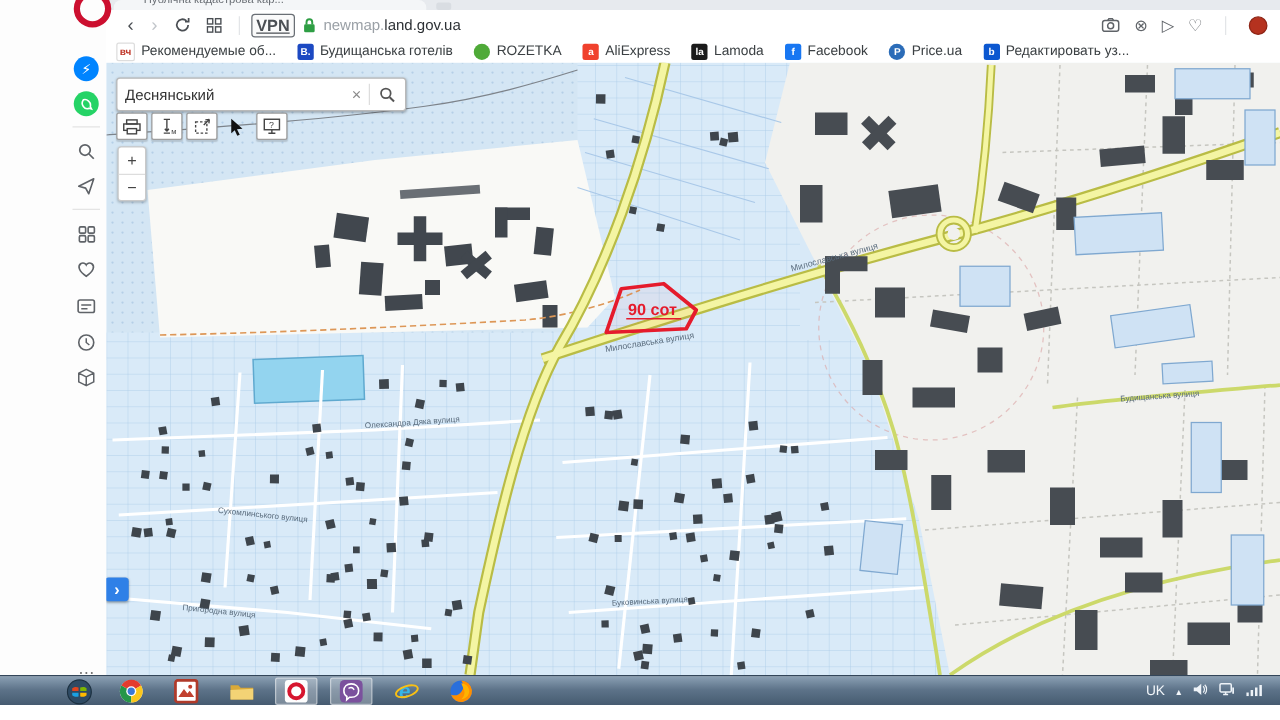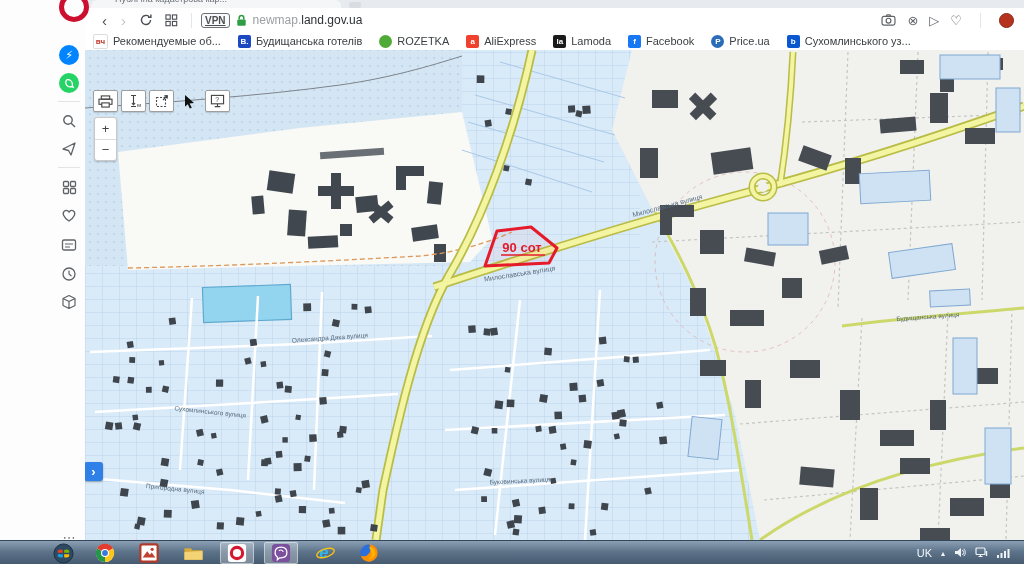--- a/index.html
+++ b/index.html
@@ -14,21 +14,21 @@
   .sb-dots{position:absolute;left:58px;top:530px;width:22px;color:#777;font-size:13px;text-align:center;}
   
   #tabstrip{position:absolute;left:85px;top:0;right:0;height:8px;background:#e7eaee;overflow:hidden;z-index:20;}
   #tab{position:absolute;left:6px;top:0;width:250px;height:8px;background:#f4f6f8;border-radius:6px 6px 0 0;overflow:hidden;}
   #tab span{display:block;margin-top:-6px;margin-left:24px;font-size:9px;color:#6a6f75;white-space:nowrap;}
   #newtab-btn{position:absolute;left:264px;top:2px;width:12px;height:6px;background:#d9dde2;border-radius:2px;}
   #toolbar{position:absolute;left:85px;top:8px;right:0;height:24px;background:#fff;display:flex;align-items:center;padding:0 10px;box-sizing:border-box;z-index:20;}
   .nav-glyph{font-size:15px;color:#4b4f54;margin:0 7px;line-height:1;}
   .nav-glyph.dim{color:#c2c6cb;}
   .tb-sep{width:1px;height:15px;background:#e3e5e8;margin:0 7px;}
-  #vpn-badge{font-size:10px;font-weight:bold;color:#4b4f54;border:1.5px solid #6a6f75;border-radius:3px;padding:1px 3px;margin:0 6px 0 2px;background:#fafafa;text-decoration:underline;}
+  #vpn-badge{font-size:13px;font-weight:bold;color:#4b4f54;border:1.5px solid #6a6f75;border-radius:3px;padding:1px 3px;margin:0 6px 0 2px;background:#fafafa;text-decoration:underline;}
   #url{font-size:12px;color:#9aa0a6;margin-left:6px;}
   #url b{color:#2d3135;font-weight:normal;}
   #toolbar-right{margin-left:auto;display:flex;align-items:center;gap:11px;}
   .tr-glyph{font-size:13px;color:#5f6368;line-height:1;}
   #ext-badge{width:13px;height:13px;border-radius:50%;background:#b5321f;border:1px solid #8e2415;}
   #bookmarks{position:absolute;left:85px;top:32px;right:0;height:18px;background:#fff;display:flex;align-items:center;padding:0 8px;gap:17px;z-index:20;}
   .bm{display:flex;align-items:center;gap:5px;font-size:11px;color:#3b4043;white-space:nowrap;}
   .bm-ic{width:13px;height:13px;border-radius:2px;display:flex;align-items:center;justify-content:center;color:#fff;font-size:8px;font-weight:bold;flex:0 0 auto;}
   
   #map-area{position:absolute;left:85px;top:50px;right:0;bottom:36px;z-index:10;}
@@ -193,21 +193,21 @@
     <span class="bm">
       <span class="bm-ic" style="background:#1877f2">f</span>
       <span>Facebook</span>
       </span>
     <span class="bm">
       <span class="bm-ic" style="background:#2b6cb8;border-radius:50%;">P</span>
       <span>Price.ua</span>
       </span>
     <span class="bm">
       <span class="bm-ic" style="background:#0b57d0">b</span>
-      <span>Сухомлинського уз...</span>
+      <span>Редактировать уз...</span>
       </span>
   </div>
 
   <div id="map-area">
     <svg id="map-svg" viewBox="85 50 939 490" preserveAspectRatio="none">
       <defs>
         <pattern id="grid" width="17" height="13" patternUnits="userSpaceOnUse">
           <rect width="17" height="13" fill="#d9eaf8"></rect>
           <path d="M0 0H17M0 0V13" stroke="#aecbe8" stroke-width="0.7" fill="none"></path>
         </pattern>
@@ -473,20 +473,31 @@
         <text x="520" y="276" font-size="7" text-anchor="middle" transform="rotate(-9 520 276)">Милославська вулиця</text>
         <text x="668" y="208" font-size="7" text-anchor="middle" transform="rotate(-15 668 208)">Милославська вулиця</text>
         <text x="330" y="340" font-size="6.5" text-anchor="middle" transform="rotate(-4 330 340)">Олександра Дяка вулиця</text>
         <text x="210" y="414" font-size="6.5" text-anchor="middle" transform="rotate(6 210 414)">Сухомлинського вулиця</text>
         <text x="175" y="491" font-size="6.5" text-anchor="middle" transform="rotate(6 175 491)">Пригородна вулиця</text>
         <text x="520" y="483" font-size="6.5" text-anchor="middle" transform="rotate(-3 520 483)">Буковинська вулиця</text>
         <text x="928" y="319" font-size="6.5" text-anchor="middle" transform="rotate(-4 928 319)">Будищанська вулиця</text>
       </g>
     </svg>
 
+    <div id="search-box">
+      <input type="text" readonly="" value="Деснянський" style="">
+      <span id="search-clear">×</span>
+      <span id="search-sep"></span>
+      <span id="search-btn">
+        <svg width="14" height="14" viewBox="0 0 16 16">
+            <circle cx="6.5" cy="6.5" r="4.4" fill="none" stroke="#555" stroke-width="1.6"></circle>
+            <path d="M10 10 L14 14" stroke="#555" stroke-width="1.8"></path>
+          </svg>
+      </span>
+    </div>
 
     <div id="map-tools">
       <span class="tool-btn">
         <svg width="15" height="13" viewBox="0 0 16 14">
             <rect x="3.5" y="1" width="9" height="3.5" fill="none" stroke="#444" stroke-width="1.2"></rect>
             <rect x="1" y="4.5" width="14" height="5.5" fill="none" stroke="#444" stroke-width="1.2"></rect>
             <rect x="4" y="8.5" width="8" height="4.5" fill="#fff" stroke="#444" stroke-width="1.2"></rect>
           </svg>
       </span>
       <span class="tool-btn">

